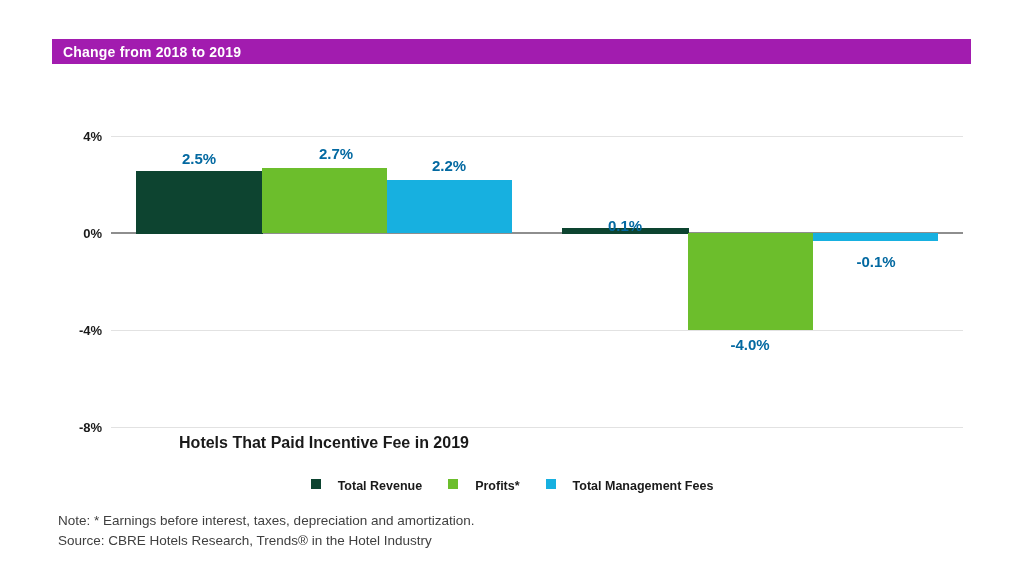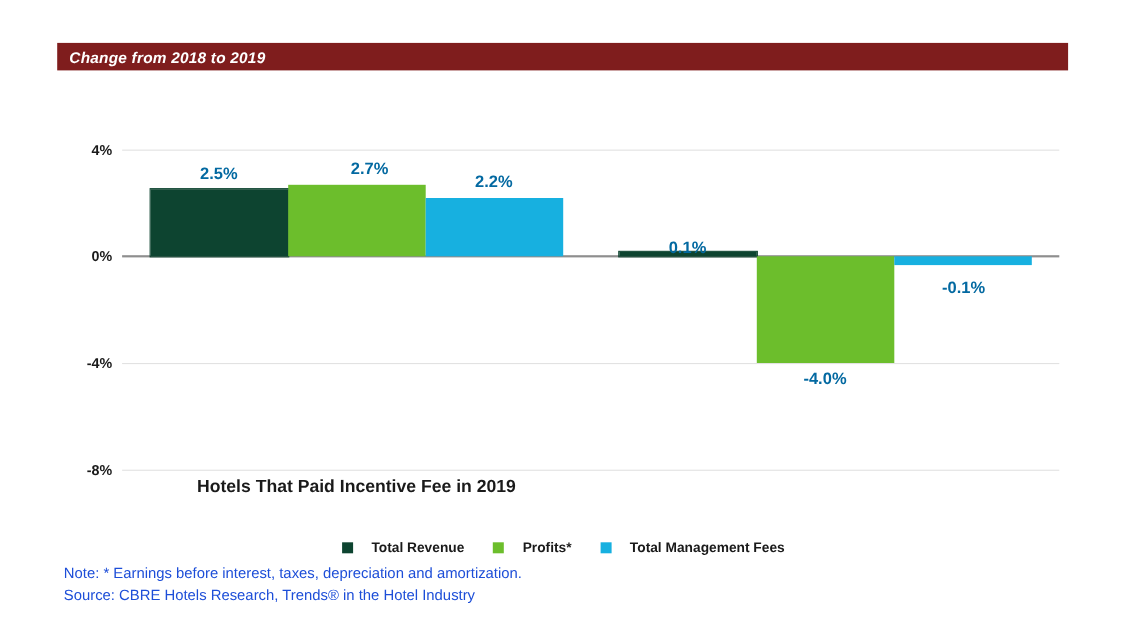--- a/index.html
+++ b/index.html
@@ -15,24 +15,23 @@
     overflow: hidden;
   }
 
   
   #title-banner {
     position: absolute;
     left: 52px;
     top: 39px;
     width: 919px;
     height: 25px;
-    background: #7f1d1d;
+    background: #a21caf;
     display: flex;
     align-items: center;
-    font-style: italic;
   }
   #title-banner .title-text {
     color: #ffffff;
     font-size: 14px;
     font-weight: bold;
     letter-spacing: 0.2px;
     padding-left: 11px;
     white-space: nowrap;
   }
 
@@ -127,43 +126,41 @@
     left: 0;
     top: 479px;
     width: 1024px;
     display: flex;
     justify-content: center;
     align-items: center;
     gap: 26px;
   }
   .legend-item {
     display: flex;
-    align-items: center;
     gap: 17px;
-    margin-top: 12px;
   }
   .legend-swatch {
     width: 10px;
     height: 10px;
     display: block;
   }
   .legend-text {
     font-size: 12.5px;
     font-weight: bold;
     color: #1a1a1a;
     white-space: nowrap;
   }
 
   
   #footnotes {
     position: absolute;
     left: 58px;
     top: 511px;
     font-size: 13.5px;
-    color: #1d4ed8;
+    color: #404040;
     line-height: 20px;
   }
   #footnotes div { white-space: nowrap; }
 </style>
 </head>
 <body>
 
 <div id="title-banner">
   <span class="title-text">Change from 2018 to 2019</span>
 </div>

